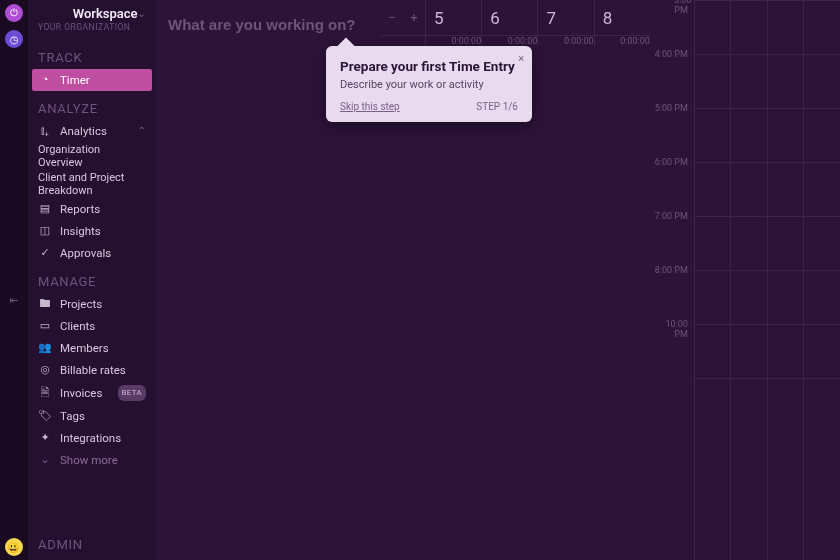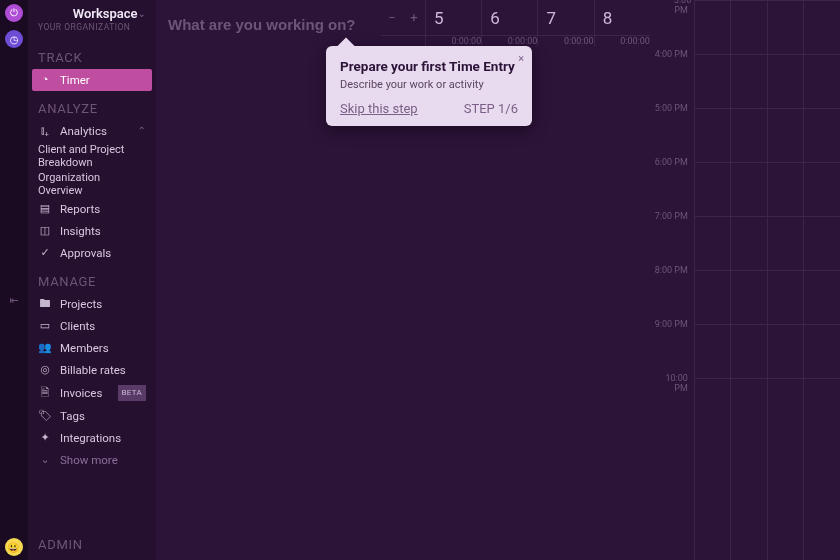--- a/index.html
+++ b/index.html
@@ -18,33 +18,33 @@
   .ws-title-row { display:flex; align-items:center; justify-content:flex-end; }
   .ws-title { font-weight: 600; font-size: 13px; color: #f0e8f5; }
   .chev { color: #7a6088; font-size: 10px; }
   .ws-sub { font-size: 8.5px; letter-spacing: 0.5px; color: #6d5578; margin-top: 1px; }
 
   .sec-label { font-size: 13px; letter-spacing: 0.7px; color: #6d5578; padding: 10px 10px 4px 10px; }
   .nav-item { display:flex; align-items:center; gap:8px; padding: 4px 10px; color:#d8c8e0; cursor:pointer; font-size:11.5px; line-height:14px; position:relative; }
   .nav-item.active { background: #bf4da0; color:#fff; border-radius: 2px; margin: 0 4px; padding-left:6px; }
   .nav-item .ico { width:14px; text-align:center; font-size:11px; opacity:.9; flex-shrink:0; }
   .nav-item .lbl { flex:1; }
-  .nav-item .badge { background:#5a3a66; color:#cdb8d8; font-size:8px; padding:1px 4px; border-radius:0; letter-spacing:.3px;}
+  .nav-item .badge { background:#5a3a66; color:#cdb8d8; font-size:8px; padding:1px 4px; border-radius:6px; letter-spacing:.3px;}
   .nav-sub { padding: 1px 10px 1px 10px; color:#d8c8e0; font-size:11px; line-height:13px; }
 
   .main { flex:1; background:#2c1338; display:flex; flex-direction:row; position:relative; }
   .entry-bar { height:48px; display:flex; align-items:center; padding:0 12px; }
   .entry-input { background:transparent; border:none; color:#8a6f98; font-size:15px; font-weight:600; width:100%; outline:none; }
   .entry-input::placeholder { color:#6d5578; }
 
   .tooltip { position:absolute; left:170px; top:46px; width:206px; background:#e9dbef; color:#2c1338; border-radius:6px; padding:12px 14px 10px 14px; box-shadow:0 4px 16px rgba(0,0,0,.4); }
   .tooltip::before { content:""; position:absolute; top:-6px; left:14px; width:12px; height:12px; background:#e9dbef; transform:rotate(45deg); }
   .tooltip .tt-title { font-weight:700; font-size:13.5px; margin-bottom:4px; }
   .tooltip .tt-body { font-size:11px; color:#5a4560; margin-bottom:10px; }
-  .tooltip .tt-foot { display:flex; justify-content:space-between; align-items:center; font-size:13px; color:#7a6088; }
+  .tooltip .tt-foot { display:flex; justify-content:space-between; align-items:center; font-size:10px; color:#7a6088; }
   .tooltip .tt-skip { text-decoration:underline; cursor:pointer; }
   .tooltip .tt-close { position:absolute; top:6px; right:8px; font-size:11px; color:#7a6088; cursor:pointer; }
 
   .cal-head { display:flex; align-items:center; height:36px; border-bottom:1px solid #3d2448; }
   .cal-gutter { width:44px; display:flex; align-items:center; justify-content:space-around; color:#6d5578; font-size:13px; }
   .cal-gutter span { cursor:pointer; }
   .day-col-head { flex:1; display:flex; align-items:center; gap:8px; border-left:1px solid #3d2448; padding-left:8px; }
   .day-num { font-size:17px; color:#cdb8d8; font-weight:400; }
   .day-meta { display:flex; flex-direction:column; line-height:10px;align-items:flex-end; }
   .day-dow { font-size:8.5px; letter-spacing:.5px; color:#8a6f98; }
@@ -81,22 +81,22 @@
     <span class="ico">◔</span>
     <span class="lbl">Timer</span>
   </div>
 
   <div class="sec-label">ANALYZE</div>
   <div class="nav-item">
     <span class="ico">⫾₊</span>
     <span class="lbl">Analytics</span>
     <span class="chev">⌃</span>
   </div>
+  <div class="nav-sub">Organization Overview</div>
   <div class="nav-sub">Client and Project Breakdown</div>
-  <div class="nav-sub">Organization Overview</div>
   <div class="nav-item">
     <span class="ico">▤</span>
     <span class="lbl">Reports</span>
   </div>
   <div class="nav-item">
     <span class="ico">◫</span>
     <span class="lbl">Insights</span>
   </div>
   <div class="nav-item">
     <span class="ico">✓</span>
@@ -209,23 +209,20 @@
         <div style="height: 54px;">
           <div class="time-label">6:00 PM</div>
         </div>
         <div style="height: 54px;">
           <div class="time-label">7:00 PM</div>
         </div>
         <div style="height: 54px;">
           <div class="time-label">8:00 PM</div>
         </div>
         <div style="height: 54px;">
-          <div class="time-label">9:00 PM</div>
-        </div>
-        <div style="height: 54px;">
           <div class="time-label">10:00 PM</div>
         </div>
       </div>
     <div class="grid" id="grid">
         <div class="day-col">
           <div class="hour-cell"></div>
           <div class="hour-cell"></div>
           <div class="hour-cell"></div>
           <div class="hour-cell"></div>
           <div class="hour-cell"></div>

